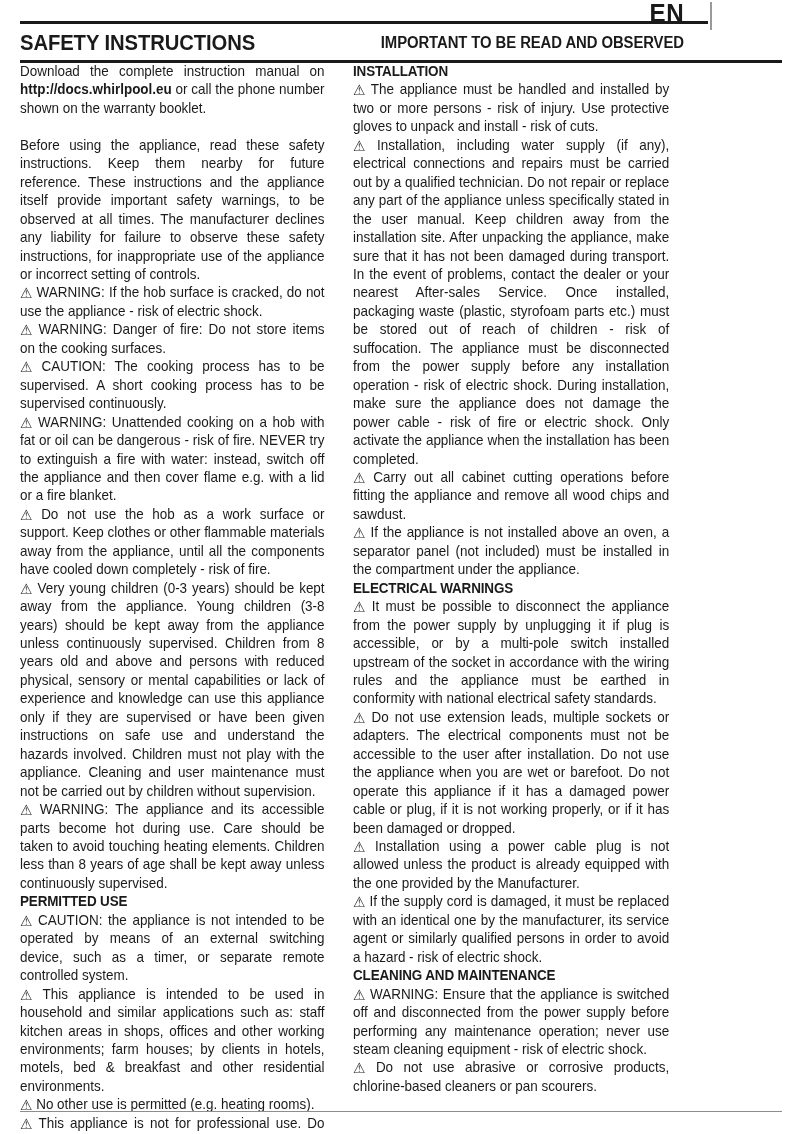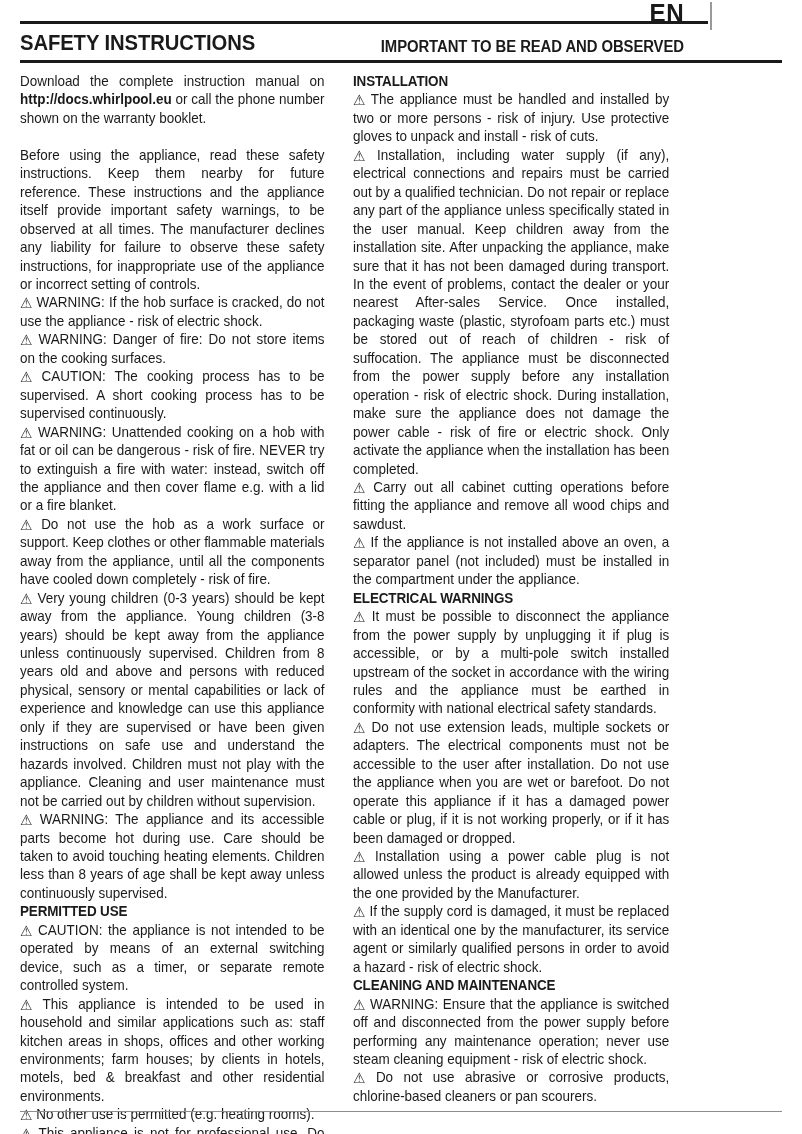--- a/index.html
+++ b/index.html
@@ -57,21 +57,21 @@
     font-weight: bold;
     letter-spacing: 0.5px;
     line-height: 30px;
     transform: scaleX(0.93);
     transform-origin: right center;
   }
 
   .title-row {
     position: relative;
     display: flex;
-    align-items: flex-end;
+    align-items: center;
     justify-content: space-between;
     height: 26px;
   }
   .title-main {
     font-size: 22px;
     font-weight: bold;
     letter-spacing: -0.1px;
     transform: scaleX(0.92);
     transform-origin: left bottom;
     white-space: nowrap;
@@ -87,21 +87,21 @@
   .title-rule {
     width: 762px;
     height: 3px;
     background: #1a1a1a;
     margin-top: 4px;
   }
 
   
   .columns {
     display: flex;
-    margin-top: 10px;
+    margin-top: 0;
     height: 1030px;
   }
   .col {
     font-size: 14.1px;
     line-height: 18.45px;
     text-align: justify;
     text-justify: inter-word;
     transform: scaleX(0.955);
     transform-origin: left top;
   }

